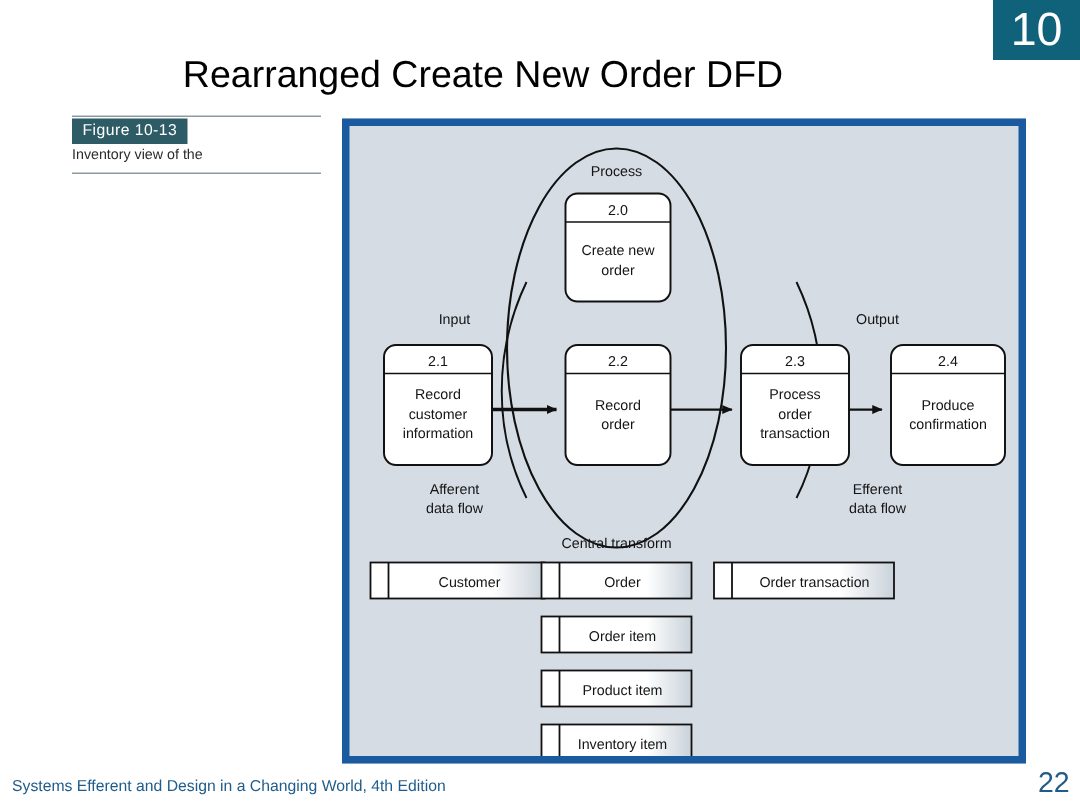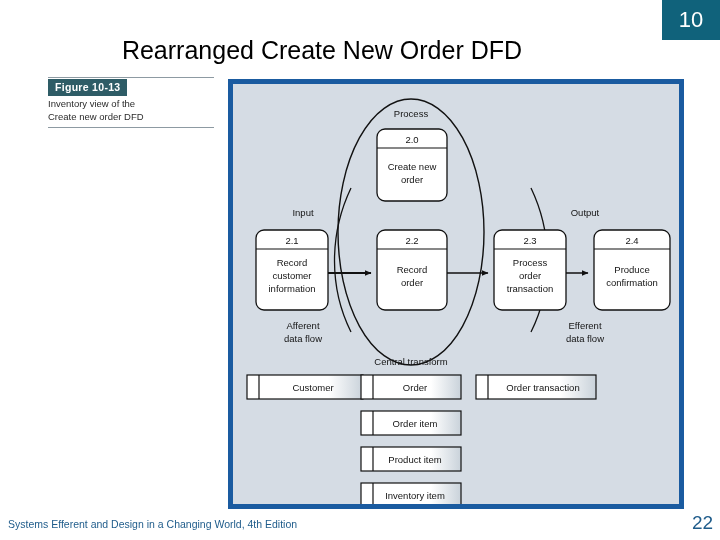--- a/index.html
+++ b/index.html
@@ -19,21 +19,21 @@
 
   
   .chapter-badge {
     position: absolute;
     top: 0;
     left: 662px;
     width: 58px;
     height: 40px;
     background: #10627B;
     color: #ffffff;
-    font-size: 22px;
+    font-size: 31px;
     line-height: 40px;
     text-align: center;
     font-family: "Liberation Sans", sans-serif;
   }
 
   
   .slide-title {
     position: absolute;
     top: 36px;
     left: 0;
@@ -56,21 +56,21 @@
   }
   .fig-caption .fig-label-row {
     position: relative;
     height: 17px;
   }
   .fig-caption .fig-label {
     display: inline-block;
     background: #2E5C66;
     color: #ffffff;
     font-size: 10.5px;
-    font-weight: bold;
+    font-weight: normal;
     padding: 2px 7px 3px 7px;
     letter-spacing: 0.3px;
     font-family: "Liberation Sans", sans-serif;
     text-align: center;
   }
   .fig-caption .fig-rule-top {
     position: absolute;
     left: 0;
     top: 0;
     width: 166px;
@@ -164,21 +164,20 @@
   <span>Rearranged </span><span class="em">Create New Order</span><span> DFD</span>
 </div>
 
 <div class="fig-caption">
   <div class="fig-label-row">
     <div class="fig-rule-top"></div>
     <span class="fig-label">Figure 10-13</span>
   </div>
   <div class="fig-text">
     <div>Inventory view of the</div>
-    <div>Create new order DFD</div>
   </div>
   <div class="fig-rule-bottom"></div>
 </div>
 
 <div class="diagram-frame">
   <div class="diagram-inner">
     <svg class="diagram-svg" width="446" height="420" viewBox="0 0 446 420">
       <defs>
         <marker id="arrowhead" markerWidth="7" markerHeight="6" refX="6.5" refY="3" orient="auto" markerUnits="userSpaceOnUse">
           <path d="M0,0 L7,3 L0,6 z" fill="#111111"></path>

